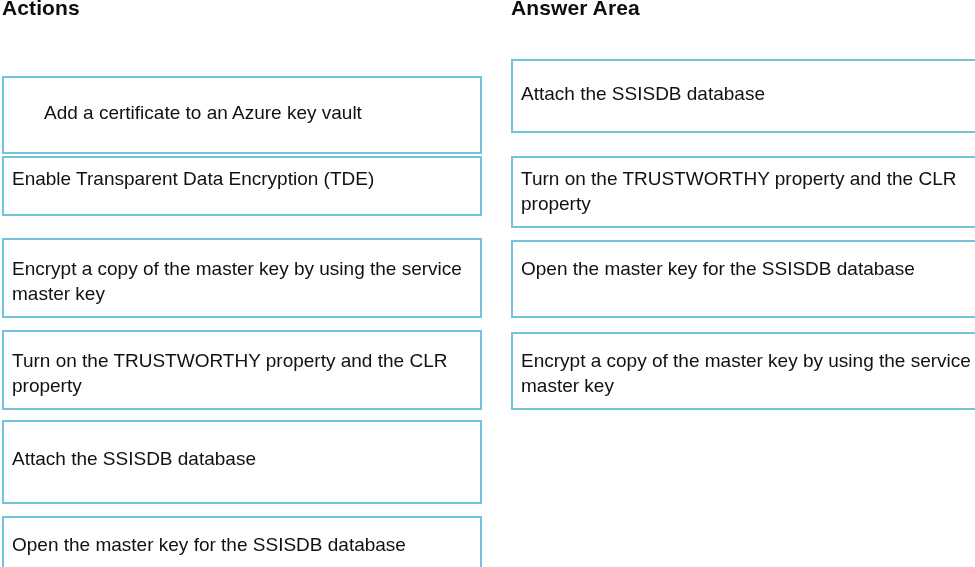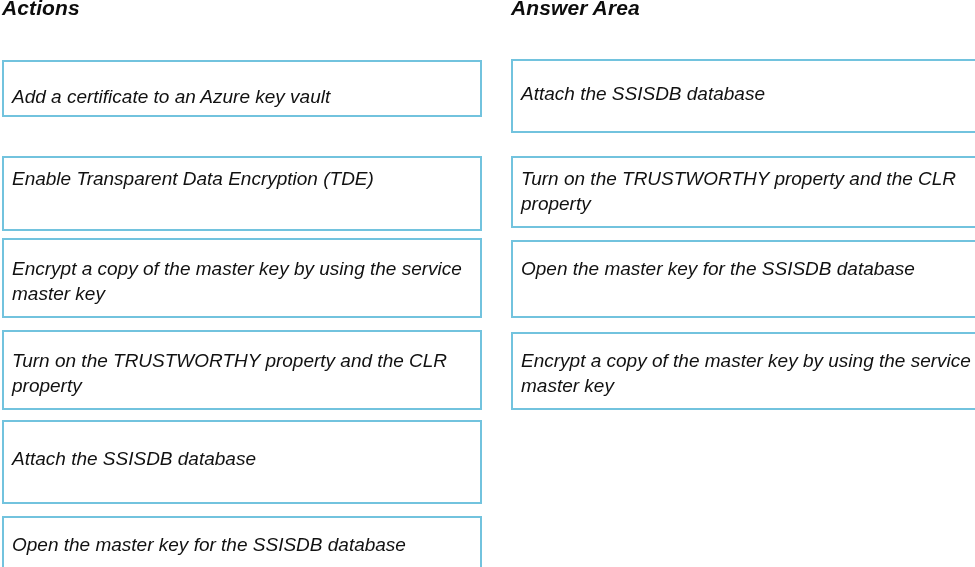--- a/index.html
+++ b/index.html
@@ -14,21 +14,20 @@
     font-family: "Liberation Sans", sans-serif;
     color: #1a1a1a;
     position: relative;
   }
   .page {
     position: absolute;
     left: 0;
     top: 0;
     width: 975px;
     height: 567px;
-    font-style: italic;
   }
   .column {
     position: absolute;
     top: 0;
   }
   .column.left  { left: 2px;   width: 480px; }
   .column.right { left: 511px; width: 478px; }
 
   .col-title {
     font-size: 21px;
@@ -62,24 +61,24 @@
   .box-text {
     font-size: 19px;
     line-height: 25px;
     color: #111111;
     padding: 0 8px;
     display: block;
     width: 100%;
   }
 
   
-  .left .box.b0 { top: 36px;  left: 0; width: 480px; height: 57px; }
+  .left .box.b0 { top: 52px;  left: 0; width: 480px; height: 78px; padding-left: 32px; }
   .left .box.b0 .box-text { padding-top: 22px; }
 
-  .left .box.b1 { top: 132px; left: 0; width: 480px; height: 75px; }
+  .left .box.b1 { top: 132px; left: 0; width: 480px; height: 60px; }
   .left .box.b1 .box-text { padding-top: 8px; }
 
   .left .box.b2 { top: 214px; left: 0; width: 480px; height: 80px; }
   .left .box.b2 .box-text { padding-top: 16px; }
 
   .left .box.b3 { top: 306px; left: 0; width: 480px; height: 80px; }
   .left .box.b3 .box-text { padding-top: 16px; }
 
   .left .box.b4 { top: 396px; left: 0; width: 480px; height: 84px; }
   .left .box.b4 .box-text { padding-top: 24px; }

